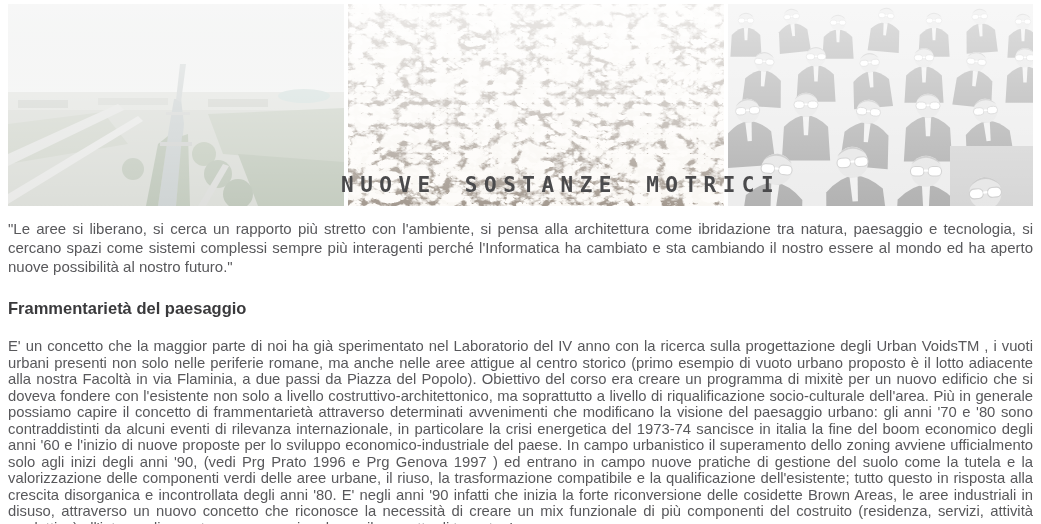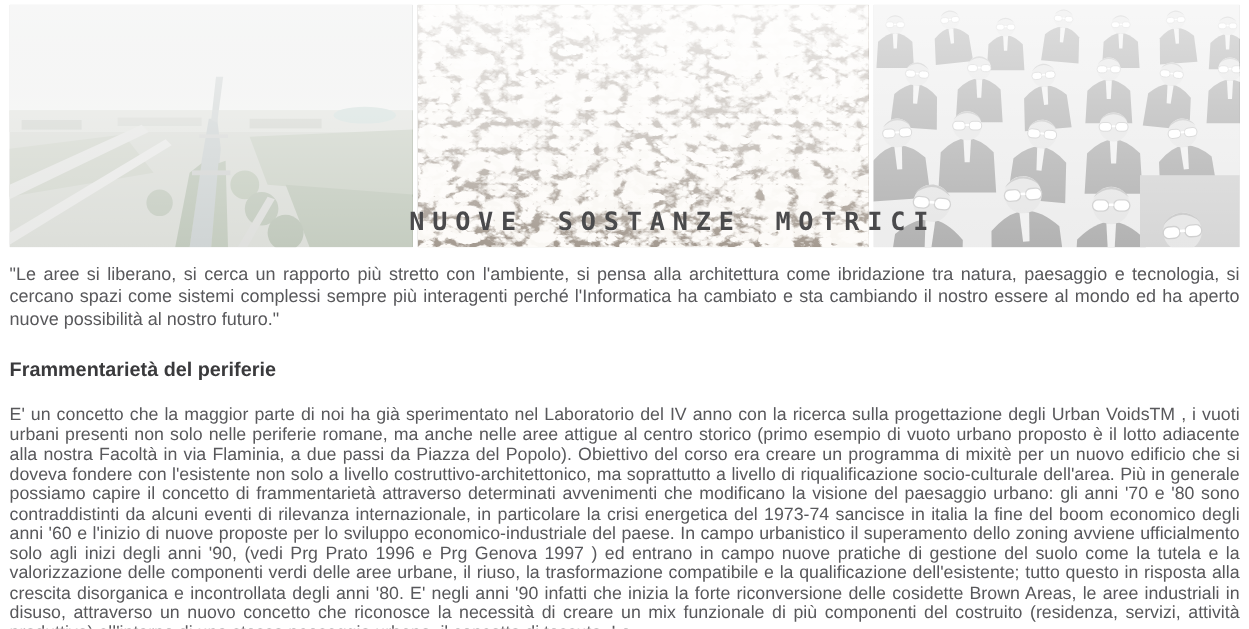--- a/index.html
+++ b/index.html
@@ -190,18 +190,18 @@
       </svg>
     </div>
 
     <div class="header-title">NUOVE SOSTANZE MOTRICI</div>
   </div>
 
   <div class="content">
 
     <p class="quote">"Le aree si liberano, si cerca un rapporto più stretto con l'ambiente, si pensa alla architettura come ibridazione tra natura, paesaggio e tecnologia, si cercano spazi come sistemi complessi sempre più interagenti perché l'Informatica ha cambiato e sta cambiando il nostro essere al mondo ed ha aperto nuove possibilità al nostro futuro."</p>
 
-    <h2 class="section-heading">Frammentarietà del periferie</h2>
+    <h2 class="section-heading">Frammentarietà del paesaggio</h2>
 
     <p class="section-body">E' un concetto che la maggior parte di noi ha già sperimentato nel Laboratorio del IV anno con la ricerca sulla progettazione degli Urban VoidsTM , i vuoti urbani presenti non solo nelle periferie romane, ma anche nelle aree attigue al centro storico (primo esempio di vuoto urbano proposto è il lotto adiacente alla nostra Facoltà in via Flaminia, a due passi da Piazza del Popolo). Obiettivo del corso era creare un programma di mixitè per un nuovo edificio che si doveva fondere con l'esistente non solo a livello costruttivo-architettonico, ma soprattutto a livello di riqualificazione socio-culturale dell'area. Più in generale possiamo capire il concetto di frammentarietà attraverso determinati avvenimenti che modificano la visione del paesaggio urbano: gli anni '70 e '80 sono contraddistinti da alcuni eventi di rilevanza internazionale, in particolare la crisi energetica del 1973-74 sancisce in italia la fine del boom economico degli anni '60 e l'inizio di nuove proposte per lo sviluppo economico-industriale del paese. In campo urbanistico il superamento dello zoning avviene ufficialmento solo agli inizi degli anni '90, (vedi Prg Prato 1996 e Prg Genova 1997 ) ed entrano in campo nuove pratiche di gestione del suolo come la tutela e la valorizzazione delle componenti verdi delle aree urbane, il riuso, la trasformazione compatibile e la qualificazione dell'esistente; tutto questo in risposta alla crescita disorganica e incontrollata degli anni '80. E' negli anni '90 infatti che inizia la forte riconversione delle cosidette Brown Areas, le aree industriali in disuso, attraverso un nuovo concetto che riconosce la necessità di creare un mix funzionale di più componenti del costruito (residenza, servizi, attività produttive) all'interno di uno stesso paesaggio urbano, il concetto di tessuto. Le</p>
 
   </div>
 </div>
 
 </body></html>

